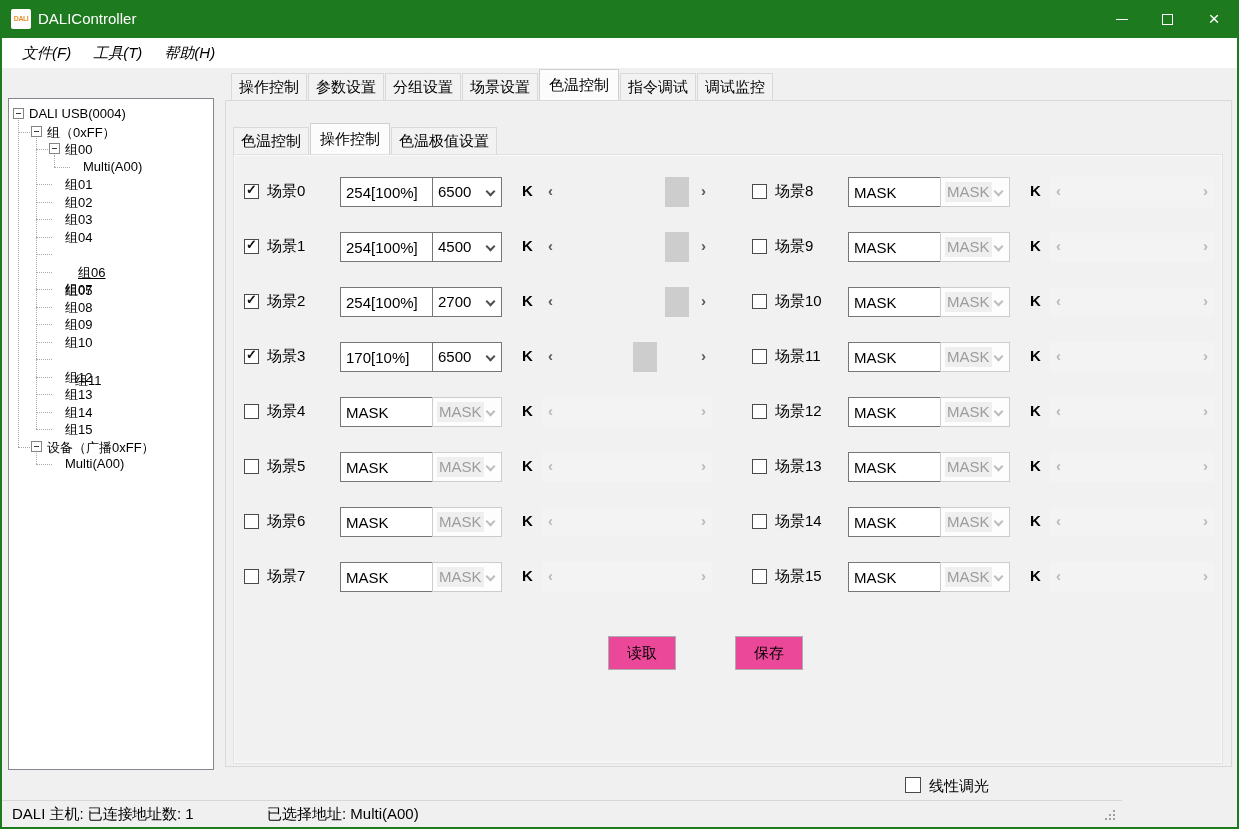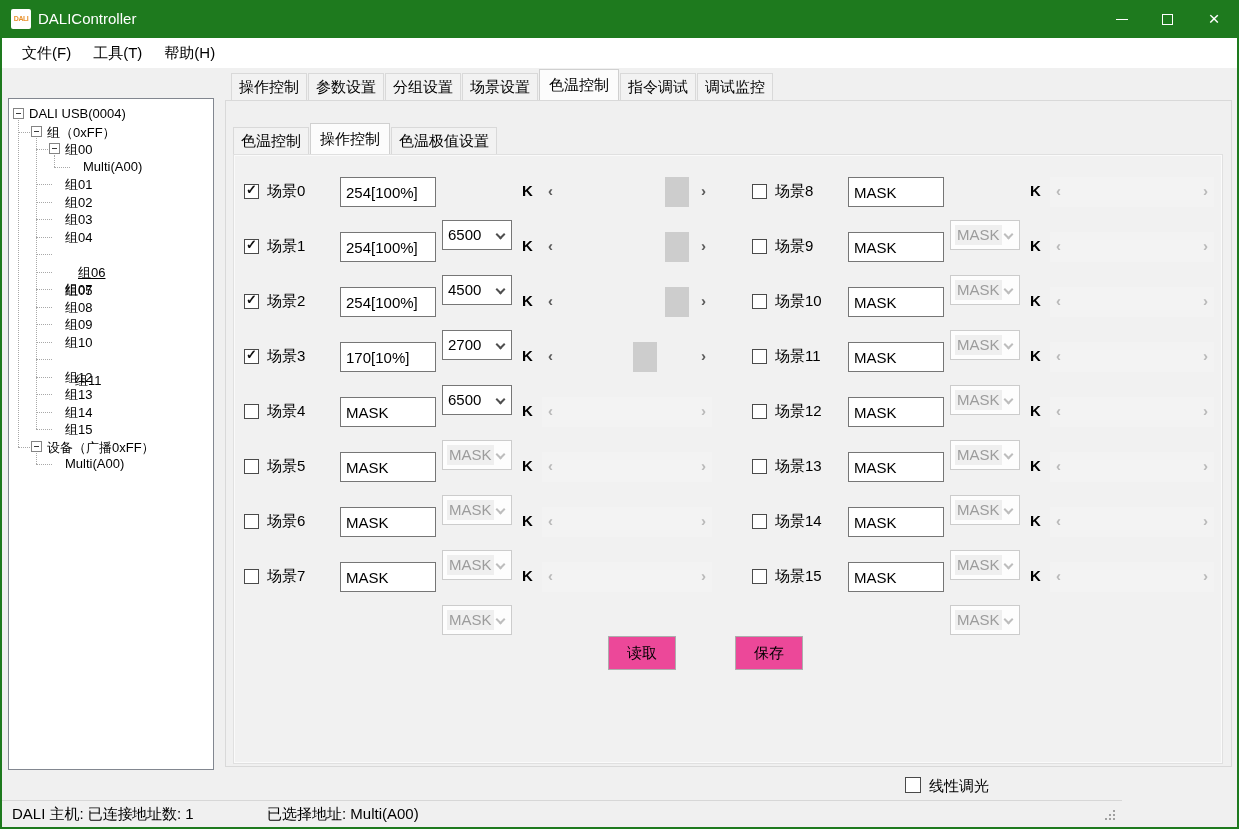--- a/index.html
+++ b/index.html
@@ -16,21 +16,21 @@
   .app-icon { position:absolute; left:11px; top:9px; width:20px; height:20px; background:#fff; border-radius:2px;
               font-size:7px; font-weight:bold; color:#e8912d; text-align:center; line-height:20px; letter-spacing:-0.5px; }
   .title-text { position:absolute; left:38px; top:0; line-height:38px; color:#fff; font-size:15px; }
   .win-btns { position:absolute; right:2px; top:0; height:38px; display:flex; }
   .win-btn { width:46px; height:38px; position:relative; color:#fff; }
   .win-btn .min-glyph { position:absolute; left:17px; top:19px; width:12px; height:1px; background:#fff; }
   .win-btn .max-glyph { position:absolute; left:17px; top:14px; width:11px; height:11px; border:1px solid #fff; }
   .win-btn .close-glyph { position:absolute; left:0; top:0; width:46px; text-align:center; line-height:37px; font-size:19px; }
   
   .menubar { position:absolute; left:2px; top:38px; width:1235px; height:30px; background:#fff; display:flex; padding-left:9px; }
-  .menu-item { padding:0 11px; line-height:30px; font-size:15px; }
+  .menu-item { padding:0 11px; line-height:30px; font-size:15px;font-style:italic; }
   
   .tree-panel { position:absolute; left:8px; top:98px; width:206px; height:672px; background:#fff; border:1px solid #828790; overflow:hidden; }
   .tree-row { position:absolute; height:17px; font-size:13px; white-space:nowrap; }
   .tree-label { position:absolute; top:1px; }
   .expander { position:absolute; width:11px; height:11px; top:3px; background:#fff; border:1px solid #848484; }
   .expander::before { content:""; position:absolute; left:2px; top:4px; width:5px; height:1px; background:#3a3a3a; }
   .tline-v { position:absolute; width:0; border-left:1px dotted #a8a8a8; }
   .tline-h { position:absolute; height:0; border-top:1px dotted #a8a8a8; }
   
   .tabstrip { position:absolute; left:225px; top:70px; width:1007px; height:30px; display:flex; align-items:flex-end; padding-left:6px; }
@@ -43,21 +43,21 @@
   
   .scene-col { position:absolute; top:177px; width:470px; }
   .scene-col.left { left:244px; }
   .scene-col.right { left:752px; }
   .scene-row { position:relative; height:30px; margin-bottom:25px; }
   .cb { position:absolute; width:15px; height:15px; background:#fff; border:1px solid #4a4a4a; }
   .cb .chk { position:absolute; left:1px; top:-3px; font-size:13px; font-weight:bold; color:#111; }
   .scene-row .cb { left:0; top:7px; }
   .scene-label { position:absolute; left:23px; top:5px; font-size:15px; }
   .lvl-input { position:absolute; left:96px; top:0; width:96px; height:30px; border:1px solid #767676; background:#fff; font-size:15px; padding:0 5px; font-family:"Liberation Sans",sans-serif; color:#000; }
-  .combo { position:absolute; left:198px; top:0; width:70px; height:30px; border:1px solid #767676; background:#fff;margin-top:43px; }
+  .combo { position:absolute; left:188px; top:0; width:70px; height:30px; border:1px solid #767676; background:#fff; }
   .combo .txt { display:block; font-size:15px; line-height:27px; padding-left:5px; }
   .combo .arr { position:absolute; right:7px; top:10px; width:7px; height:7px; border-left:2px solid #4f4f4f; border-bottom:2px solid #4f4f4f; transform:rotate(-45deg); }
   .combo.disabled { border-color:#cccccc; background:#fdfdfd; }
   .combo.disabled .txt { color:#9c9c9c; background:#efefef; display:inline-block; line-height:20px; margin:4px 0 0 4px; padding:0 2px; }
   .combo.disabled .arr { border-color:#bdbdbd; }
   .k-label { position:absolute; left:278px; top:5px; font-size:15px; font-weight:600; }
   .sbar { position:absolute; left:298px; top:0; width:170px; height:30px; background:#f1f1f1; }
   .scene-col.right .sbar { width:164px; }
   .sbar .arrow { position:absolute; top:0; width:17px; height:30px; text-align:center; line-height:28px; font-size:15px; font-weight:bold; color:#5a5a5a; }
   .sbar .arrow.left { left:0; } .sbar .arrow.right { right:0; }

